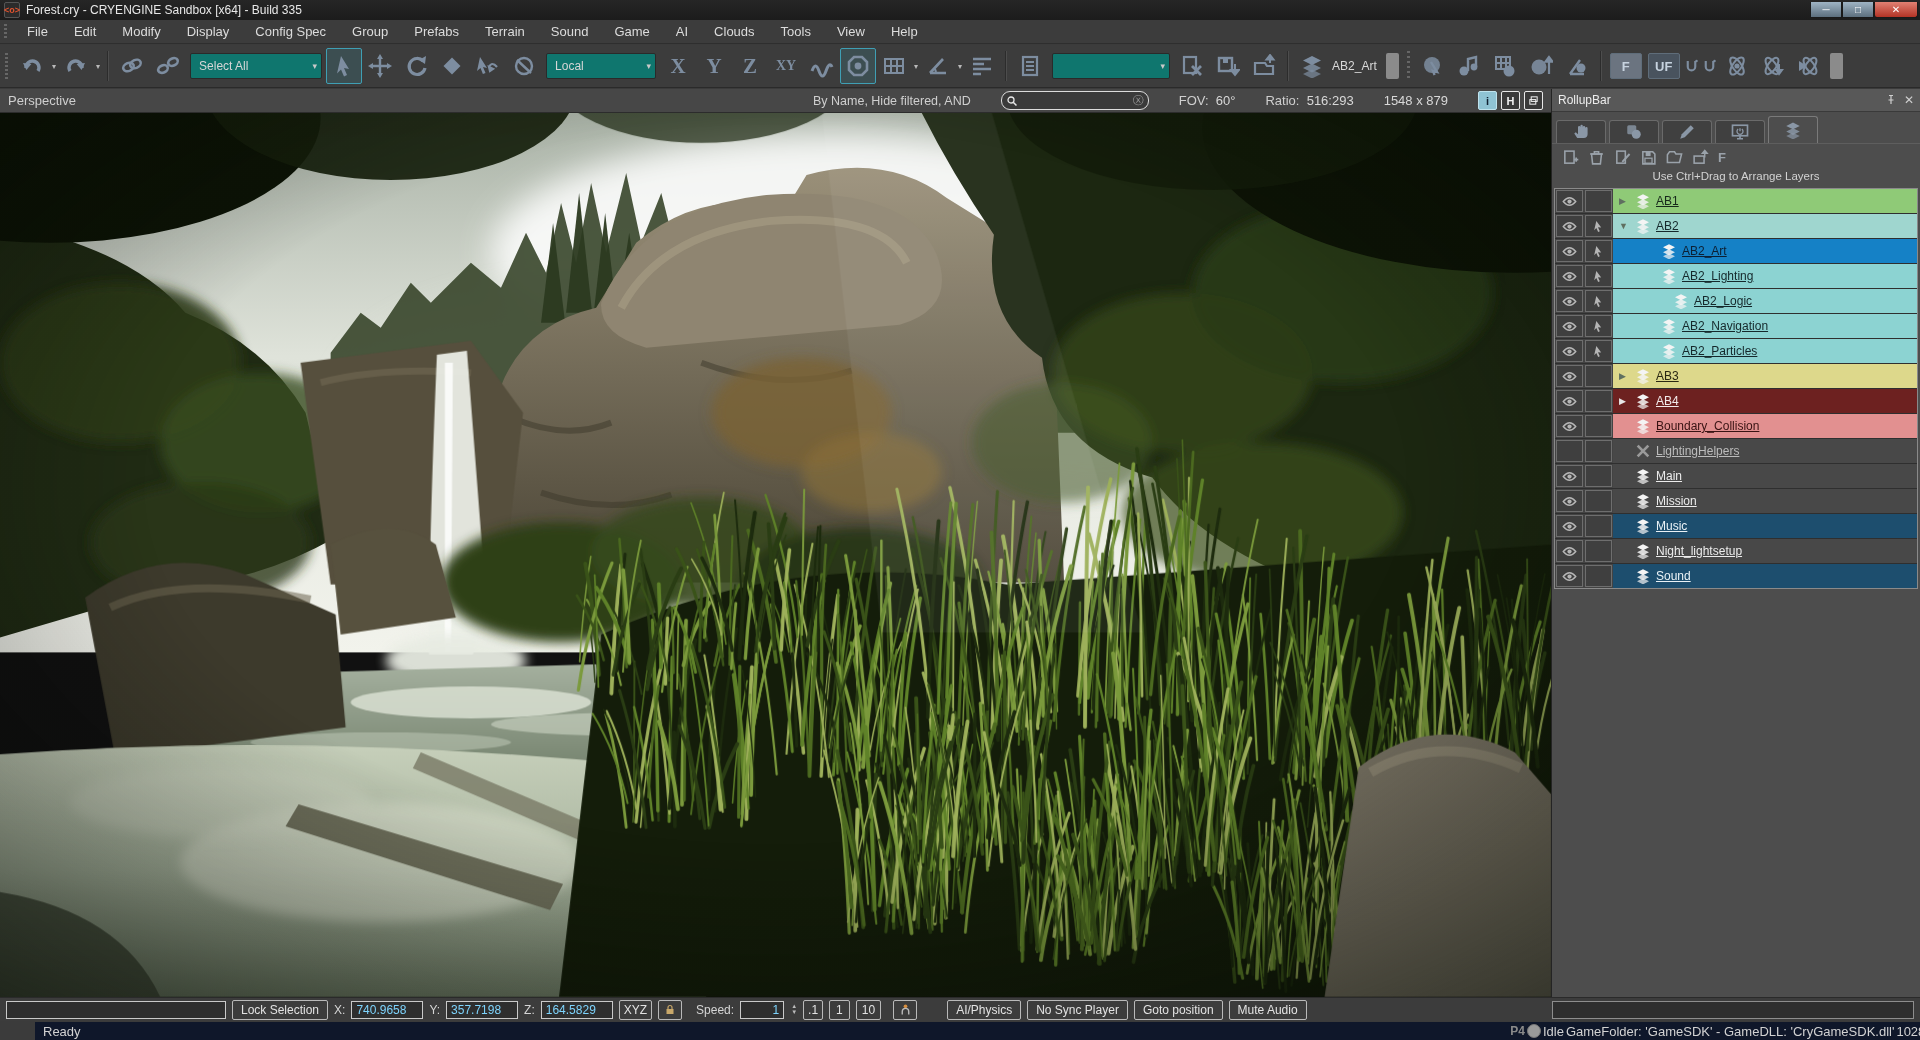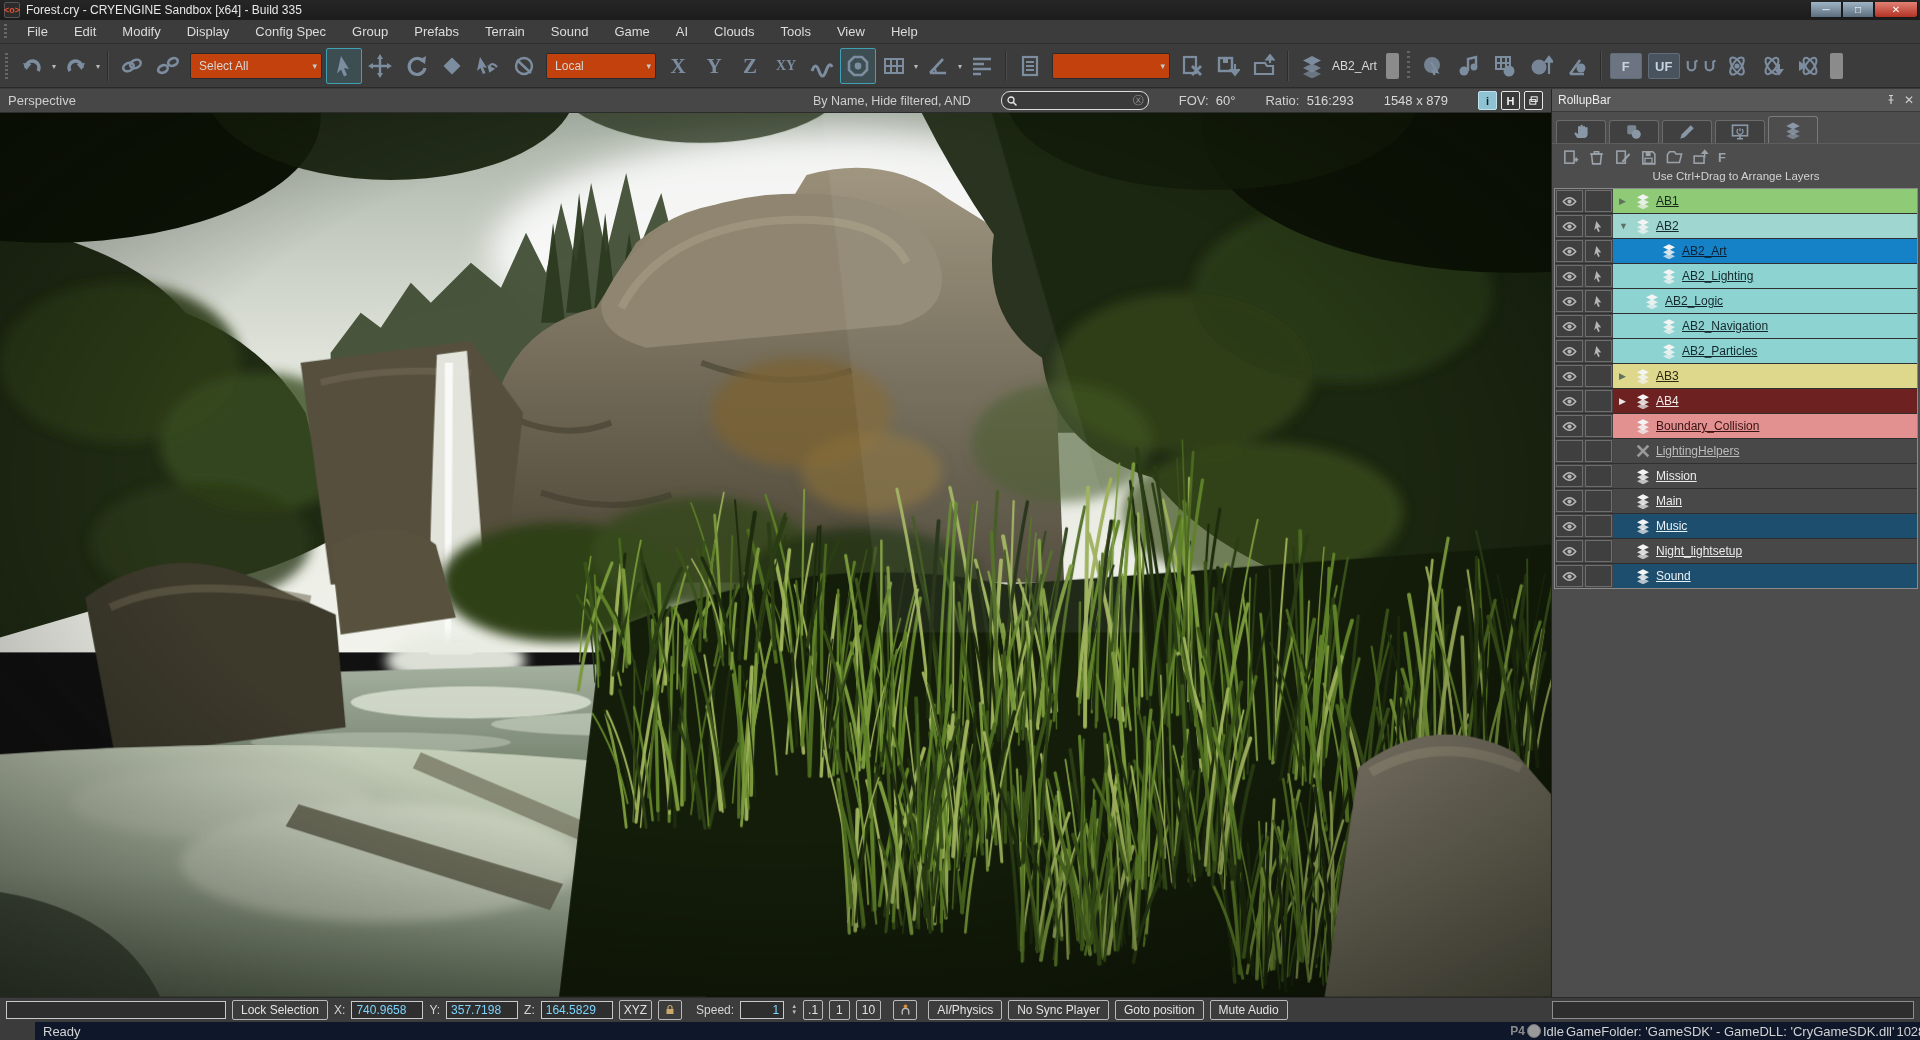--- a/index.html
+++ b/index.html
@@ -26,21 +26,21 @@
   .toolbar{position:absolute;left:0;top:45px;width:100%;height:43px;background:#3c3c3c;border-bottom:1px solid #2a2a2a;
            display:flex;align-items:center;padding-left:14px;box-sizing:border-box;color:#7d8da0;}
   .toolbar .grip{position:absolute;left:5px;top:8px;bottom:8px;width:3px;
                  background:repeating-linear-gradient(#666 0 2px,transparent 2px 4px);}
   .tbtn{width:34px;height:34px;display:flex;align-items:center;justify-content:center;border:1px solid transparent;border-radius:2px;}
   .tbtn svg{width:24px;height:24px;}
   .tbtn.small{width:16px;}
   .tbtn.active{border-color:#3f9fb4;background:rgba(63,159,180,.18);}
   .tsep{width:1px;height:30px;background:#2c2c2c;border-right:1px solid #4d4d4d;margin:0 5px;}
   .tsep.dotted{background:repeating-linear-gradient(#666 0 2px,transparent 2px 5px);border:none;width:3px;}
-  .combo{height:24px;background:#c2410c;border:1px solid #2a2a2a;border-radius:2px;display:flex;align-items:center;
+  .combo{height:24px;background:#0f766e;border:1px solid #2a2a2a;border-radius:2px;display:flex;align-items:center;
          color:#d6d6d6;font-size:12px;padding:0 4px 0 8px;margin:14px 4px;}
   .combo .carat{margin-left:auto;padding-left:10px;color:#c9c9c9;font-size:9px;}
   .axisbtn{font-family:"Liberation Serif",serif;font-weight:bold;font-size:21px;color:#7d8da0;}
   .axisbtn.xy{font-size:14px;}
   .carat-mini{color:#b9b9b9;font-size:8px;margin:0 2px;}
   .tb-label{color:#d9d9d9;font-size:12px;margin:0 6px 0 2px;}
   .tb-endcap{width:13px;height:26px;background:#8b8b8b;border-radius:2px;margin:0 3px;}
   .fbtn{min-width:24px;height:24px;border:1px solid #5f6d7a;border-radius:2px;background:#49535e;color:#c7d3df;
         font-weight:bold;font-size:13px;display:flex;align-items:center;justify-content:center;margin:0 3px;padding:0 3px;}
   .fbtn.lit{background:#6b7480;}
@@ -1513,21 +1513,21 @@
             <div class="lbtn">
               <svg class="eyeicon" style="visibility: visible;">
                 <use href="#i-eye"></use>
               </svg>
             </div>
             <div class="lbtn">
               <svg class="pickicon" style="visibility: visible;">
                 <use href="#i-pointer"></use>
               </svg>
             </div>
-            <div class="strip" style="background: rgb(140, 211, 210); padding-left: 15px;">
+            <div class="strip" style="background: rgb(140, 211, 210); padding-left: 44px;">
               <span class="arrow" style="color: rgb(95, 111, 96);"></span>
               <svg class="layicon" style="color:#f4f4f4">
                 <use href="#i-layers"></use>
               </svg>
               <span class="llabel" style="color: rgb(21, 40, 43);">AB2_Logic</span>
             </div>
           </div>
         <div class="lrow">
             <div class="lbtn">
               <svg class="eyeicon" style="visibility: visible;">
@@ -1651,40 +1651,40 @@
             <div class="lbtn">
               <svg class="pickicon" style="visibility: hidden;">
                 <use href="#i-pointer"></use>
               </svg>
             </div>
             <div class="strip" style="padding-left: 6px;">
               <span class="arrow" style="color: rgb(95, 111, 96);"></span>
               <svg class="layicon" style="color:#f4f4f4">
                 <use href="#i-layers"></use>
               </svg>
-              <span class="llabel" style="color: rgb(236, 236, 236);">Mission</span>
+              <span class="llabel" style="color: rgb(236, 236, 236);">Main</span>
             </div>
           </div>
         <div class="lrow">
             <div class="lbtn">
               <svg class="eyeicon" style="visibility: visible;">
                 <use href="#i-eye"></use>
               </svg>
             </div>
             <div class="lbtn">
               <svg class="pickicon" style="visibility: hidden;">
                 <use href="#i-pointer"></use>
               </svg>
             </div>
             <div class="strip" style="padding-left: 6px;">
               <span class="arrow" style="color: rgb(95, 111, 96);"></span>
               <svg class="layicon" style="color:#f4f4f4">
                 <use href="#i-layers"></use>
               </svg>
-              <span class="llabel" style="color: rgb(236, 236, 236);">Main</span>
+              <span class="llabel" style="color: rgb(236, 236, 236);">Mission</span>
             </div>
           </div>
         <div class="lrow">
             <div class="lbtn">
               <svg class="eyeicon" style="visibility: visible;">
                 <use href="#i-eye"></use>
               </svg>
             </div>
             <div class="lbtn">
               <svg class="pickicon" style="visibility: hidden;">
@@ -1764,21 +1764,21 @@
         <span>▼</span>
       </span>
     <div class="bbtn" style="padding:0 4px">.1</div>
     <div class="bbtn" style="padding:0 6px">1</div>
     <div class="bbtn" style="padding:0 5px">10</div>
     <div class="ibtn" style="margin-left:6px">
         <svg style="width:13px;height:13px;color:#b9b9b9">
           <use href="#i-person"></use>
         </svg>
       </div>
-    <div class="bbtn" style="margin-left:5px">AI/Physics</div>
+    <div class="bbtn" style="margin-left:24px">AI/Physics</div>
     <div class="bbtn">No Sync Player</div>
     <div class="bbtn">Goto position</div>
     <div class="bbtn">Mute Audio</div>
     <div style="flex:1"></div>
     <input class="bfield" style="width: 352px; border-color: rgb(141, 141, 141);">
   </div>
 
   <div class="statusbar">
     <span>Ready</span>
     <div class="status-right">

